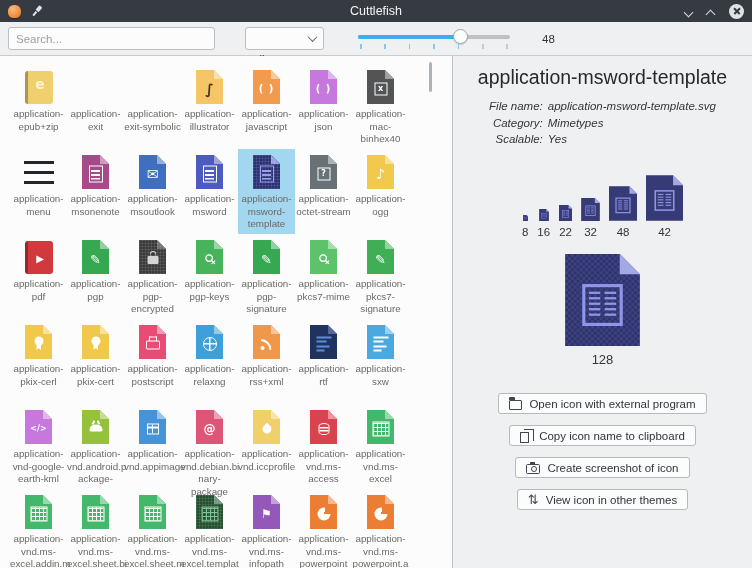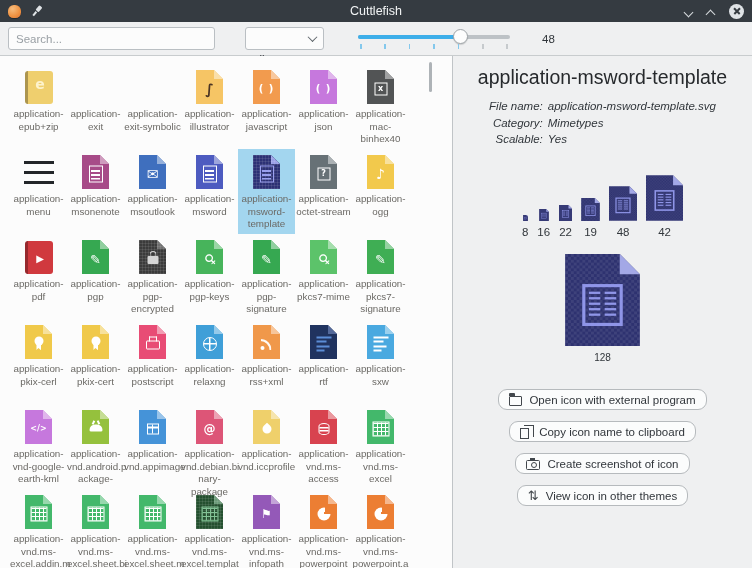--- a/index.html
+++ b/index.html
@@ -115,23 +115,23 @@
   .g-pkg::after { content:""; position:absolute; top:2.5px; left:0; right:0; height:1.5px; background:var(--gc,#fff); }
   .g-pie { width:13px; height:13px; border-radius:50%; background:conic-gradient(from 12deg, transparent 0 80deg, var(--gc,#fff) 80deg 360deg); }
 
   
   .detail-title { font-size:19.5px; color:#26292c; font-weight:400; margin-top:2px; }
   .fields { display:grid; grid-template-columns:auto auto; gap:4.5px 5px; width:max-content; margin:11px auto 0; font-size:11.5px;font-style:italic; }
   .fields .fl { text-align:right; }
   .fields .fv { text-align:left; }
   .previews { margin-top:30px; display:flex; align-items:flex-end; justify-content:center; gap:9px; }
   .pv { display:flex; flex-direction:column; align-items:center; gap:5px; font-size:11.5px; }
-  .pv-large { margin-top:16px; display:flex; flex-direction:column; align-items:center; gap:6px; font-size:10px; }
+  .pv-large { margin-top:16px; display:flex; flex-direction:column; align-items:center; gap:6px; font-size:13px; }
   .actions { margin-top:26px; display:flex; flex-direction:column; align-items:center; gap:11px; }
-  .abtn { display:flex; align-items:center; gap:7px; height:21px; padding:0 10px; background:#fbfcfc; border:1px solid #b6babd; border-radius:9px; font-size:11.5px; color:#31363b; font-family:inherit; cursor:default; }
+  .abtn { display:flex; align-items:center; gap:7px; height:21px; padding:0 10px; background:#fbfcfc; border:1px solid #b6babd; border-radius:3px; font-size:11.5px; color:#31363b; font-family:inherit; cursor:default; }
   .bi { position:relative; display:inline-block; }
   .bi-folder { width:13px; height:10px; border:1.5px solid #42474c; border-radius:1px; margin-top:2px; }
   .bi-folder::before { content:""; position:absolute; top:-3.5px; left:-1.5px; width:6px; height:2.5px; background:#42474c; border-radius:1px 1px 0 0; }
   .bi-copy { width:9px; height:11px; border:1.5px solid #42474c; background:#fbfcfc; margin:3px 3px 0 0; }
   .bi-copy::before { content:""; position:absolute; top:-3.5px; left:2.5px; width:9px; height:11px; border:1.5px solid #42474c; border-left:none; border-bottom:none; }
   .bi-camera { width:14px; height:10px; border:1.5px solid #42474c; border-radius:1.5px; margin-top:3px; }
   .bi-camera::before { content:""; position:absolute; top:-3px; left:3px; width:5px; height:2px; background:#42474c; }
   .bi-camera::after { content:""; position:absolute; top:1px; left:3.5px; width:4px; height:4px; border:1.5px solid #42474c; border-radius:50%; }
   .bi-swap { font-size:13px; color:#42474c; line-height:1; font-family:"DejaVu Sans",sans-serif; }
 </style>
@@ -673,21 +673,21 @@
               <line x1="27.5" y1="27" x2="35.5" y2="27" stroke="#8f95e8" stroke-width="1.6"></line>
               <line x1="16.5" y1="30.8" x2="24.5" y2="30.8" stroke="#8f95e8" stroke-width="1.6"></line>
               <line x1="27.5" y1="30.8" x2="35.5" y2="30.8" stroke="#8f95e8" stroke-width="1.6"></line>
               <line x1="16.5" y1="34.6" x2="24.5" y2="34.6" stroke="#8f95e8" stroke-width="1.6"></line>
               <line x1="27.5" y1="34.6" x2="35.5" y2="34.6" stroke="#8f95e8" stroke-width="1.6"></line>
               <line x1="16.5" y1="38.4" x2="24.5" y2="38.4" stroke="#8f95e8" stroke-width="1.6"></line>
               <line x1="27.5" y1="38.4" x2="35.5" y2="38.4" stroke="#8f95e8" stroke-width="1.6"></line>
               <line x1="16.5" y1="42.199999999999996" x2="24.5" y2="42.199999999999996" stroke="#8f95e8" stroke-width="1.6"></line>
               <line x1="27.5" y1="42.199999999999996" x2="35.5" y2="42.199999999999996" stroke="#8f95e8" stroke-width="1.6"></line>
   </svg>
-            <span>19</span>
+            <span>32</span>
           </div>
           <div class="pv">
             <svg width="28" height="35" viewBox="0 0 52 64" xmlns="http://www.w3.org/2000/svg">
     <defs>
                 <pattern id="chk" width="4" height="4" patternUnits="userSpaceOnUse">
       <rect width="2" height="2" fill="rgba(255,255,255,.08)"></rect>
                   <rect x="2" y="2" width="2" height="2" fill="rgba(255,255,255,.08)"></rect>
     </pattern>
               </defs>
     <path d="M0 0 H38 L52 14 V64 H0 Z" fill="#2e3270"></path>

